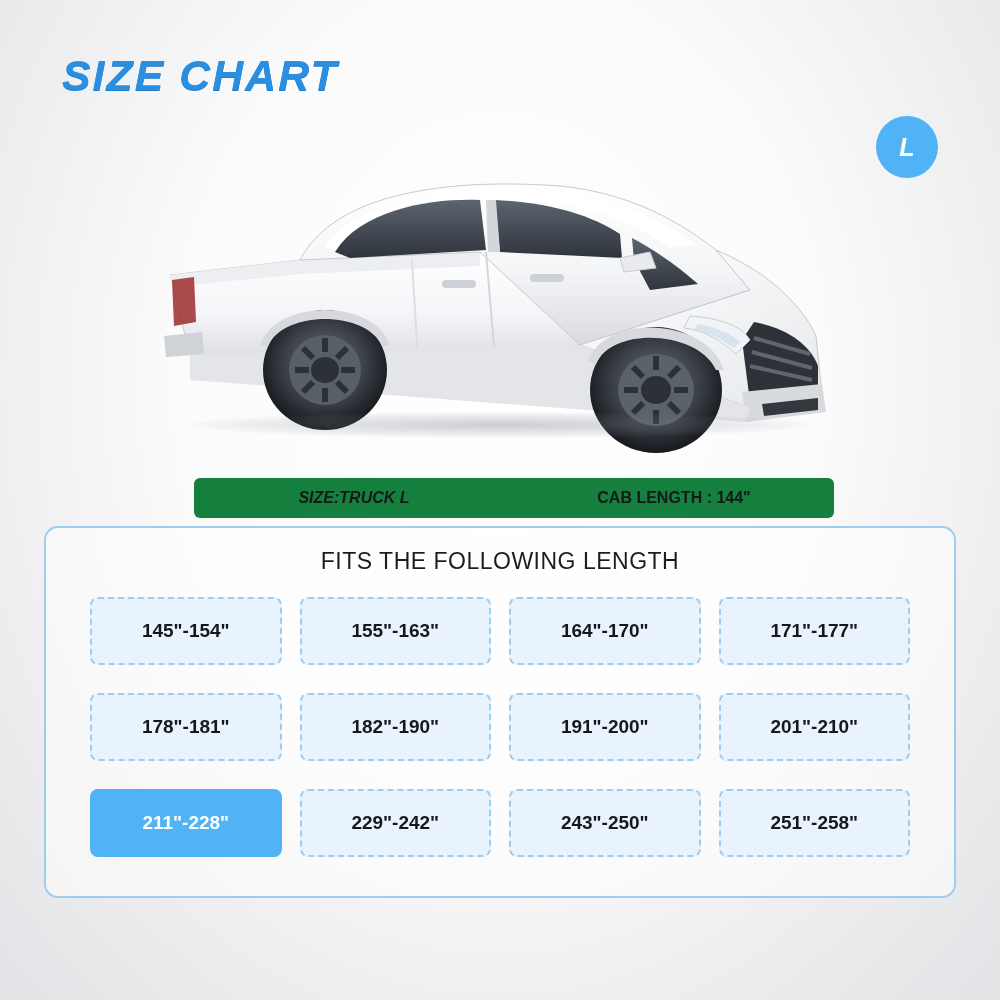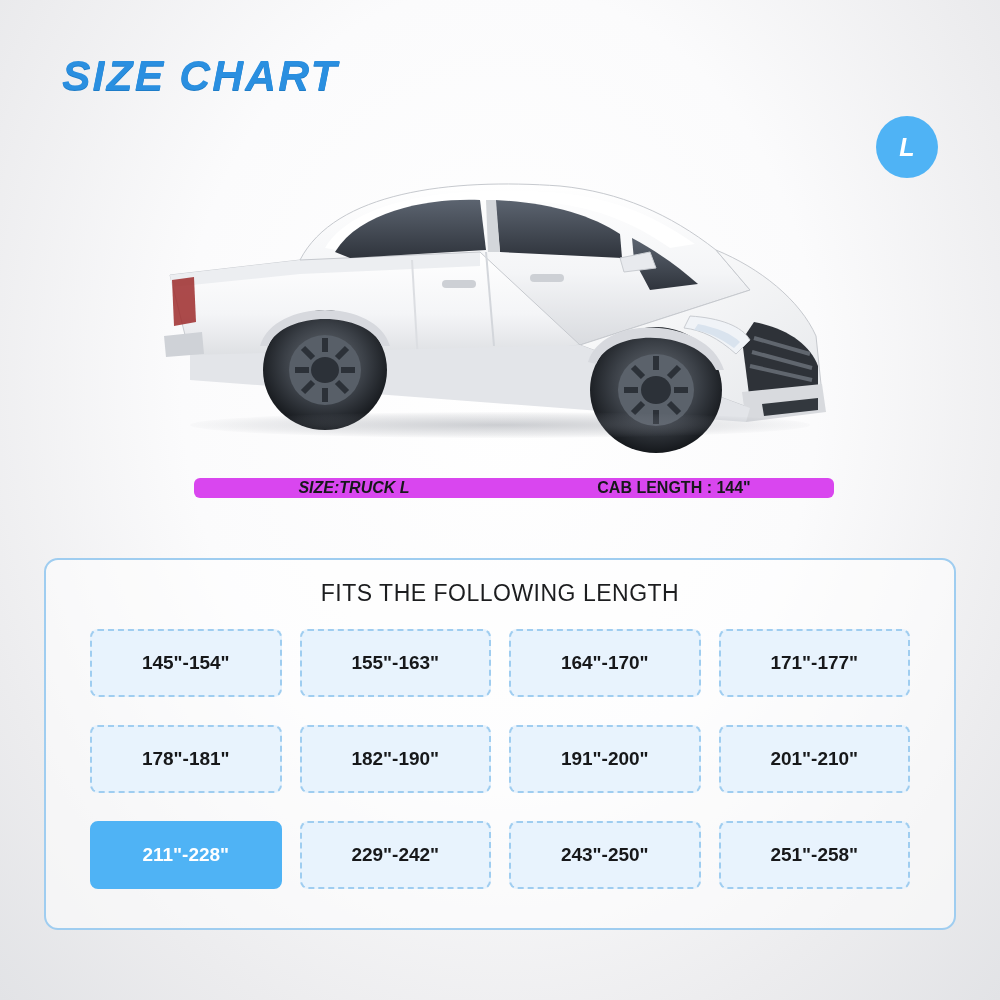--- a/index.html
+++ b/index.html
@@ -56,39 +56,39 @@
     left: 40px; top: 272px;
     width: 620px; height: 26px;
     background: radial-gradient(ellipse at center, rgba(120,125,135,0.38) 0%, rgba(120,125,135,0.12) 55%, rgba(255,255,255,0) 75%);
     border-radius: 50%;
   }
 
   
   .size-strip {
     position: absolute;
     left: 194px; top: 478px;
-    width: 640px; height: 20px;
-    background: #d946ef;
+    width: 640px; height: 40px;
+    background: #15803d;
     border-radius: 6px;
     display: flex;
     align-items: center;
   }
   .size-strip .cell {
     flex: 1;
     text-align: center;
     font-size: 16px;
     color: #17181a;
     font-weight: bold;
   }
   .size-strip .cell.italic { font-style: italic; }
 
   
   .fits-panel {
     position: absolute;
-    left: 44px; top: 558px;
+    left: 44px; top: 526px;
     width: 912px; height: 372px;
     border: 2px solid #9fcdf0;
     border-radius: 14px;
     background: rgba(255,255,255,0.55);
   }
   .fits-title {
     text-align: center;
     margin-top: 20px;
     font-size: 23px;
     color: #1c1d1f;

